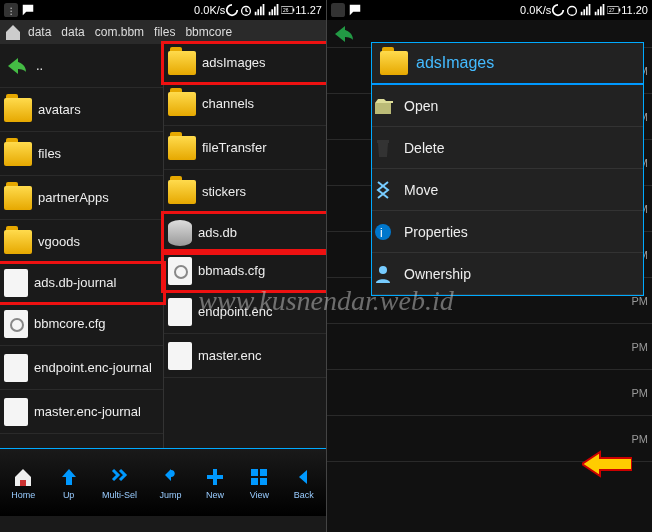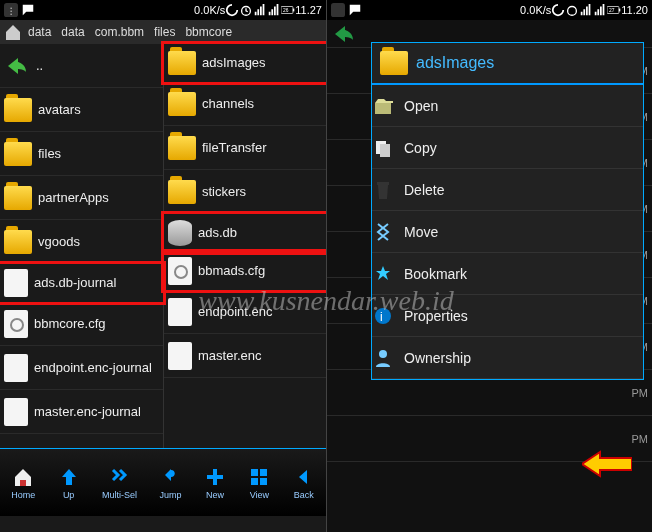--- a/index.html
+++ b/index.html
@@ -436,43 +436,30 @@
     <div id="ctx-items">
         <div class="ctx-item">
           <svg class="ctx-ic" viewBox="0 0 22 22">
             <path d="M3 8h16v11H3z" fill="#bb7"></path>
             <path d="M3 8l3-4h6l2 2h7v2" fill="#dd9"></path>
           </svg>
           <span>Open</span>
         </div>
         <div class="ctx-item">
           <svg class="ctx-ic" viewBox="0 0 22 22">
-            <rect x="4" y="4" width="10" height="13" fill="#eee"></rect>
-            <rect x="8" y="7" width="10" height="13" fill="#ccc"></rect>
-          </svg>
-          <span>Copy</span>
-        </div>
-        <div class="ctx-item">
-          <svg class="ctx-ic" viewBox="0 0 22 22">
             <path d="M6 6h10l-1 14H7z" fill="#333"></path>
             <rect x="5" y="3" width="12" height="3" fill="#333"></rect>
           </svg>
           <span>Delete</span>
         </div>
         <div class="ctx-item">
           <svg class="ctx-ic" viewBox="0 0 22 22">
             <path d="M6 3l10 8-10 8M16 3L6 11l10 8" stroke="#7cf" stroke-width="2" fill="none"></path>
           </svg>
           <span>Move</span>
-        </div>
-        <div class="ctx-item">
-          <svg class="ctx-ic" viewBox="0 0 22 22">
-            <path d="M11 3l2 5h5l-4 3 2 6-5-4-5 4 2-6-4-3h5z" fill="#3cf"></path>
-          </svg>
-          <span>Bookmark</span>
         </div>
         <div class="ctx-item">
           <svg class="ctx-ic" viewBox="0 0 22 22">
             <circle cx="11" cy="11" r="8" fill="#07c"></circle>
             <text x="8" y="16" font-size="12" fill="#fff">i</text>
           </svg>
           <span>Properties</span>
         </div>
         <div class="ctx-item">
           <svg class="ctx-ic" viewBox="0 0 22 22">

